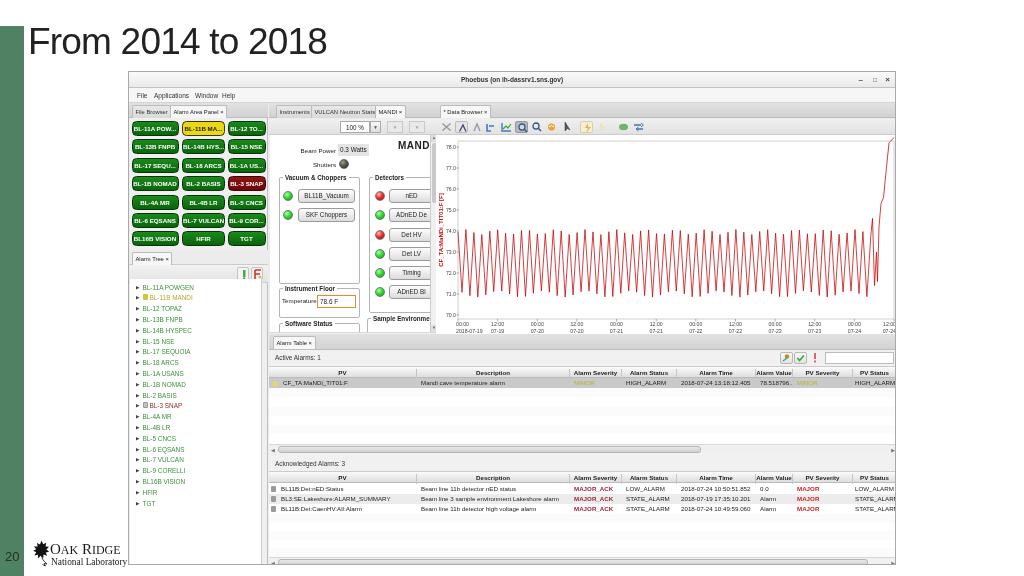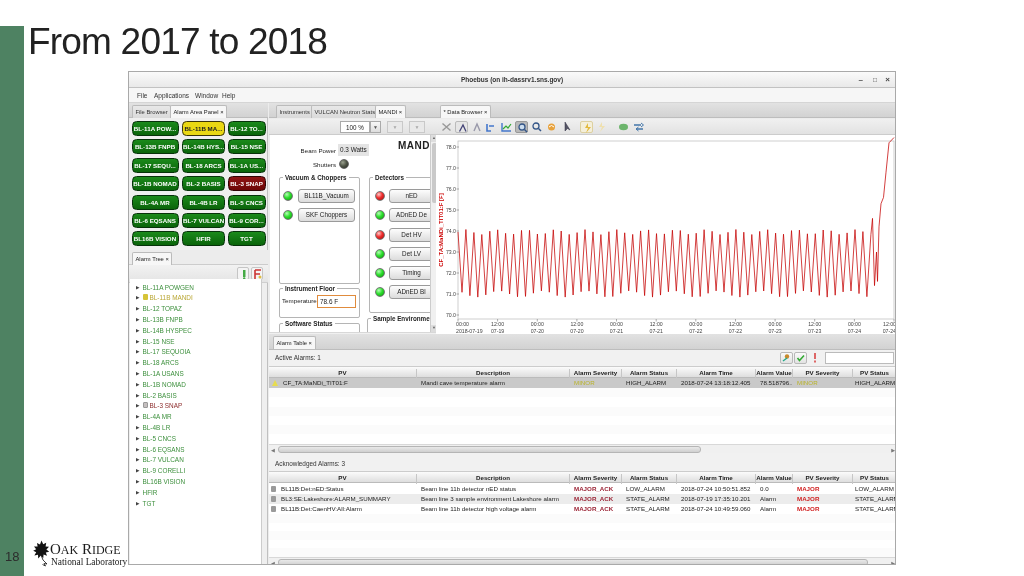--- a/index.html
+++ b/index.html
@@ -58,22 +58,22 @@
 .trow { position:absolute; left:0; width:628px; height:10px; }
 .td { position:absolute; top:1px; font-size:6.2px; color:#222; white-space:nowrap; overflow:hidden; }
 .warnic { position:absolute; left:3px; top:2px; width:6px; height:6px; background:#e7dc4e; clip-path:polygon(50% 0,100% 100%,0 100%); }
 .ackic { position:absolute; left:2px; top:2px; width:5px; height:6px; background:#9a9a9a; border-radius:1px; }
 .hscroll { position:absolute; left:0; width:628px; height:9px; background:#f0f0f0; border-top:1px solid #d8d8d8; }
 .hthumb { position:absolute; top:1px; height:7px; background:linear-gradient(#e9e9e9,#cfcfcf); border:1px solid #b5b5b5; border-radius:3px; }
 .sarr { position:absolute; top:1.5px; font-size:5px; color:#777; }
 </style></head>
 <body>
 <div id="bar"></div>
-<div id="title">From 2017 to 2018</div>
-<div id="pagenum">18</div>
+<div id="title">From 2014 to 2018</div>
+<div id="pagenum">20</div>
 <div id="ornl">
 <svg width="95" height="30" viewBox="0 0 95 30">
 <path d="M8.5 0.5 L10.2 4.2 L13.2 2.8 L12.6 6.4 L16 6.8 L13.4 9.4 L16.2 11.8 L12.8 12.4 L14 15.8 L10.6 14.6 L10.2 18.2 L7.9 15.4 L5.2 18.4 L5 14.8 L1.4 15.6 L3.2 12.3 L0.2 10.8 L3.2 9.3 L1 6.6 L4.6 6.6 L4 3 L7 4.6 Z" fill="#131313"></path>
 <path d="M8 15 L10 20 L14 24 L11 23.5 L12.5 26 L9.5 24.5" fill="none" stroke="#111" stroke-width="0.8"></path>
 <text x="17" y="14" font-family="Liberation Serif, serif" font-size="15" fill="#1a1a1a">O<tspan font-size="12">AK</tspan> R<tspan font-size="12">IDGE</tspan></text>
 <text x="18" y="24.5" font-family="Liberation Serif, serif" font-size="9.4" fill="#1a1a1a">National Laboratory</text>
 </svg>
 </div>
 <div id="win">
   <div id="tbar">

